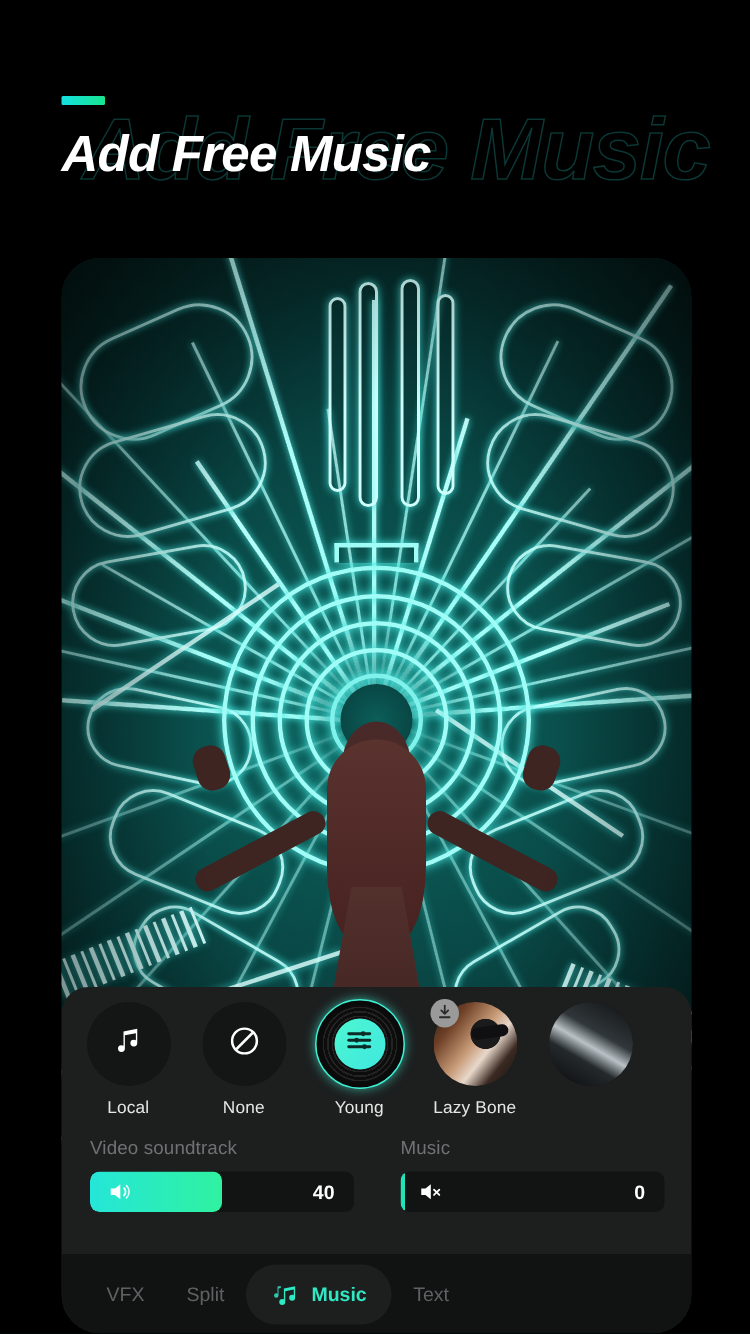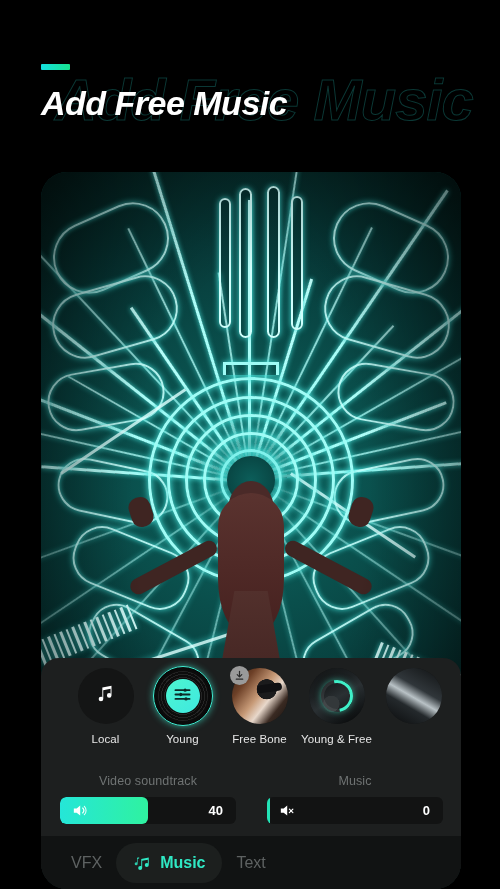--- a/index.html
+++ b/index.html
@@ -140,21 +140,21 @@
     position:absolute; left:0; bottom:0; width:420px; height:231px;
     background:#1d1f1f;
     border-radius:18px 18px 0 0;
     overflow:hidden;
   }
 
   
   .carousel {
     position:absolute; left:0; top:10px; width:420px; height:86px;
     display:flex; align-items:flex-start; gap:0;
-    padding-left:26px;
+    padding-left:6px;
   }
   .track-item {
     flex:0 0 auto; width:77px;
     display:flex; flex-direction:column; align-items:center;
   }
   .thumb-wrap { position:relative; width:56px; height:56px; }
   .thumb {
     width:56px; height:56px; border-radius:50%;
     background:#141515; display:flex; align-items:center; justify-content:center;
     overflow:hidden; position:relative;
@@ -210,21 +210,21 @@
     box-shadow:0 0 6px rgba(63,240,200,.55);
   }
   .dl-badge {
     position:absolute; left:-2px; top:-2px; width:19px; height:19px;
     border-radius:50%; background:#9a9a9a;
     display:flex; align-items:center; justify-content:center;
   }
 
   
   .volumes { position:absolute; left:0; top:100px; width:420px; height:78px; }
-  .vol-group { position:absolute; top:16px;text-align:center; }
+  .vol-group { position:absolute; top:0; }
   .vol-group.left  { left:19px;  width:176px; }
   .vol-group.right { left:226px; width:176px; }
   .vol-title { font-size:12.5px; color:#6f7373; margin-bottom:9px; letter-spacing:.1px; }
   .slider {
     position:relative; width:176px; height:27px;
     background:#121313; border-radius:6px; overflow:hidden;
     display:flex; align-items:center;
   }
   .slider-fill {
     position:absolute; left:0; top:0; height:27px;
@@ -242,21 +242,21 @@
   
   .tabbar {
     position:absolute; left:0; bottom:0; width:420px; height:53px;
     background:#111313;
     display:flex; align-items:center; gap:0; padding-left:16px;
     overflow:hidden;
   }
   .tab {
     flex:0 0 auto; display:flex; align-items:center; gap:7px;
     padding:0 14px; height:40px;
-    font-size:16px; color:#5e6262; white-space:nowrap;
+    font-size:13px; color:#5e6262; white-space:nowrap;
     border-radius:20px;
   }
   .tab.active {
     background:#1c1f1e; color:#2fe8c4; font-weight:bold;
     padding:0 17px;
   }
   .tab .tab-ic { display:flex; align-items:center; }
 </style>
 </head>
 <body>
@@ -399,20 +399,31 @@
               <div class="thumb">
                 <span><svg width="22" height="22" viewBox="0 0 24 24" fill="#fff">
                     <path d="M9 17.5a2.5 2.5 0 1 1-2.5-2.5c.6 0 1.1.2 1.5.5V5l10-2v10.5a2.5 2.5 0 1 1-2.5-2.5c.6 0 1.1.2 1.5.5V6.3L9 7.9z"></path>
                   </svg></span>
               </div>
             </div>
             <div class="track-label">Local</div>
           </div>
           <div class="track-item">
             <div class="thumb-wrap">
+              <div class="thumb">
+                <span><svg width="22" height="22" viewBox="0 0 24 24" fill="none" stroke="#fff" stroke-width="1.8">
+                    <circle cx="12" cy="12" r="9"></circle>
+                    <line x1="6" y1="18" x2="18" y2="6"></line>
+                  </svg></span>
+              </div>
+            </div>
+            <div class="track-label">None</div>
+          </div>
+          <div class="track-item">
+            <div class="thumb-wrap">
               <div class="thumb selected">
                 <div class="vinyl-grooves"></div>
                 <div class="vinyl-center">
                   <span><svg width="21" height="21" viewBox="0 0 24 24" fill="none" stroke="#0b2b27" stroke-width="2.2" stroke-linecap="round">
                       <line x1="4" y1="7" x2="13" y2="7"></line>
                       <line x1="17" y1="7" x2="20" y2="7"></line>
                       <line x1="4" y1="12" x2="8" y2="12"></line>
                       <line x1="12" y1="12" x2="20" y2="12"></line>
                       <line x1="4" y1="17" x2="14" y2="17"></line>
                       <line x1="18" y1="17" x2="20" y2="17"></line>
@@ -431,30 +442,21 @@
                 <div class="photo-a"></div>
               </div>
               <div class="dl-badge">
                 <span><svg width="11" height="11" viewBox="0 0 24 24" fill="none" stroke="#2a2a2a" stroke-width="2.6" stroke-linecap="round" stroke-linejoin="round">
                     <line x1="12" y1="3" x2="12" y2="14"></line>
                     <polyline points="7,10 12,15 17,10"></polyline>
                     <line x1="5" y1="20" x2="19" y2="20"></line>
                   </svg></span>
               </div>
             </div>
-            <div class="track-label">Free Bone</div>
-          </div>
-          <div class="track-item">
-            <div class="thumb-wrap">
-              <div class="thumb">
-                <div class="photo-b"></div>
-              </div>
-              <div class="dl-arc"></div>
-            </div>
-            <div class="track-label">Young &amp; Free</div>
+            <div class="track-label">Lazy Bone</div>
           </div>
           <div class="track-item">
             <div class="thumb-wrap">
               <div class="thumb">
                 <div class="photo-c"></div>
               </div>
             </div>
           </div>
         </div>
 
@@ -488,20 +490,23 @@
               </div>
               <div class="slider-val">0</div>
             </div>
           </div>
         </div>
 
       <div class="tabbar" id="tabbar">
           <div class="tab">
             <span>VFX</span>
           </div>
+          <div class="tab">
+            <span>Split</span>
+          </div>
           <div class="tab active">
             <span class="tab-ic">
               <svg width="20" height="20" viewBox="0 0 24 24" fill="#2fe8c4">
                 <path d="M11 18a2.4 2.4 0 1 1-2.4-2.4c.5 0 .9.1 1.3.4V7.2l9-1.8v9.1a2.4 2.4 0 1 1-2.4-2.4c.5 0 .9.1 1.3.4V8l-6.8 1.4z"></path>
                 <path d="M5.6 12.8a1.8 1.8 0 1 1-1.8-1.8c.4 0 .7.1 1 .3V5.6l2.6-.5v1.6l-1.8.4z" opacity=".85"></path>
               </svg>
             </span>
             <span>Music</span>
           </div>
           <div class="tab">

